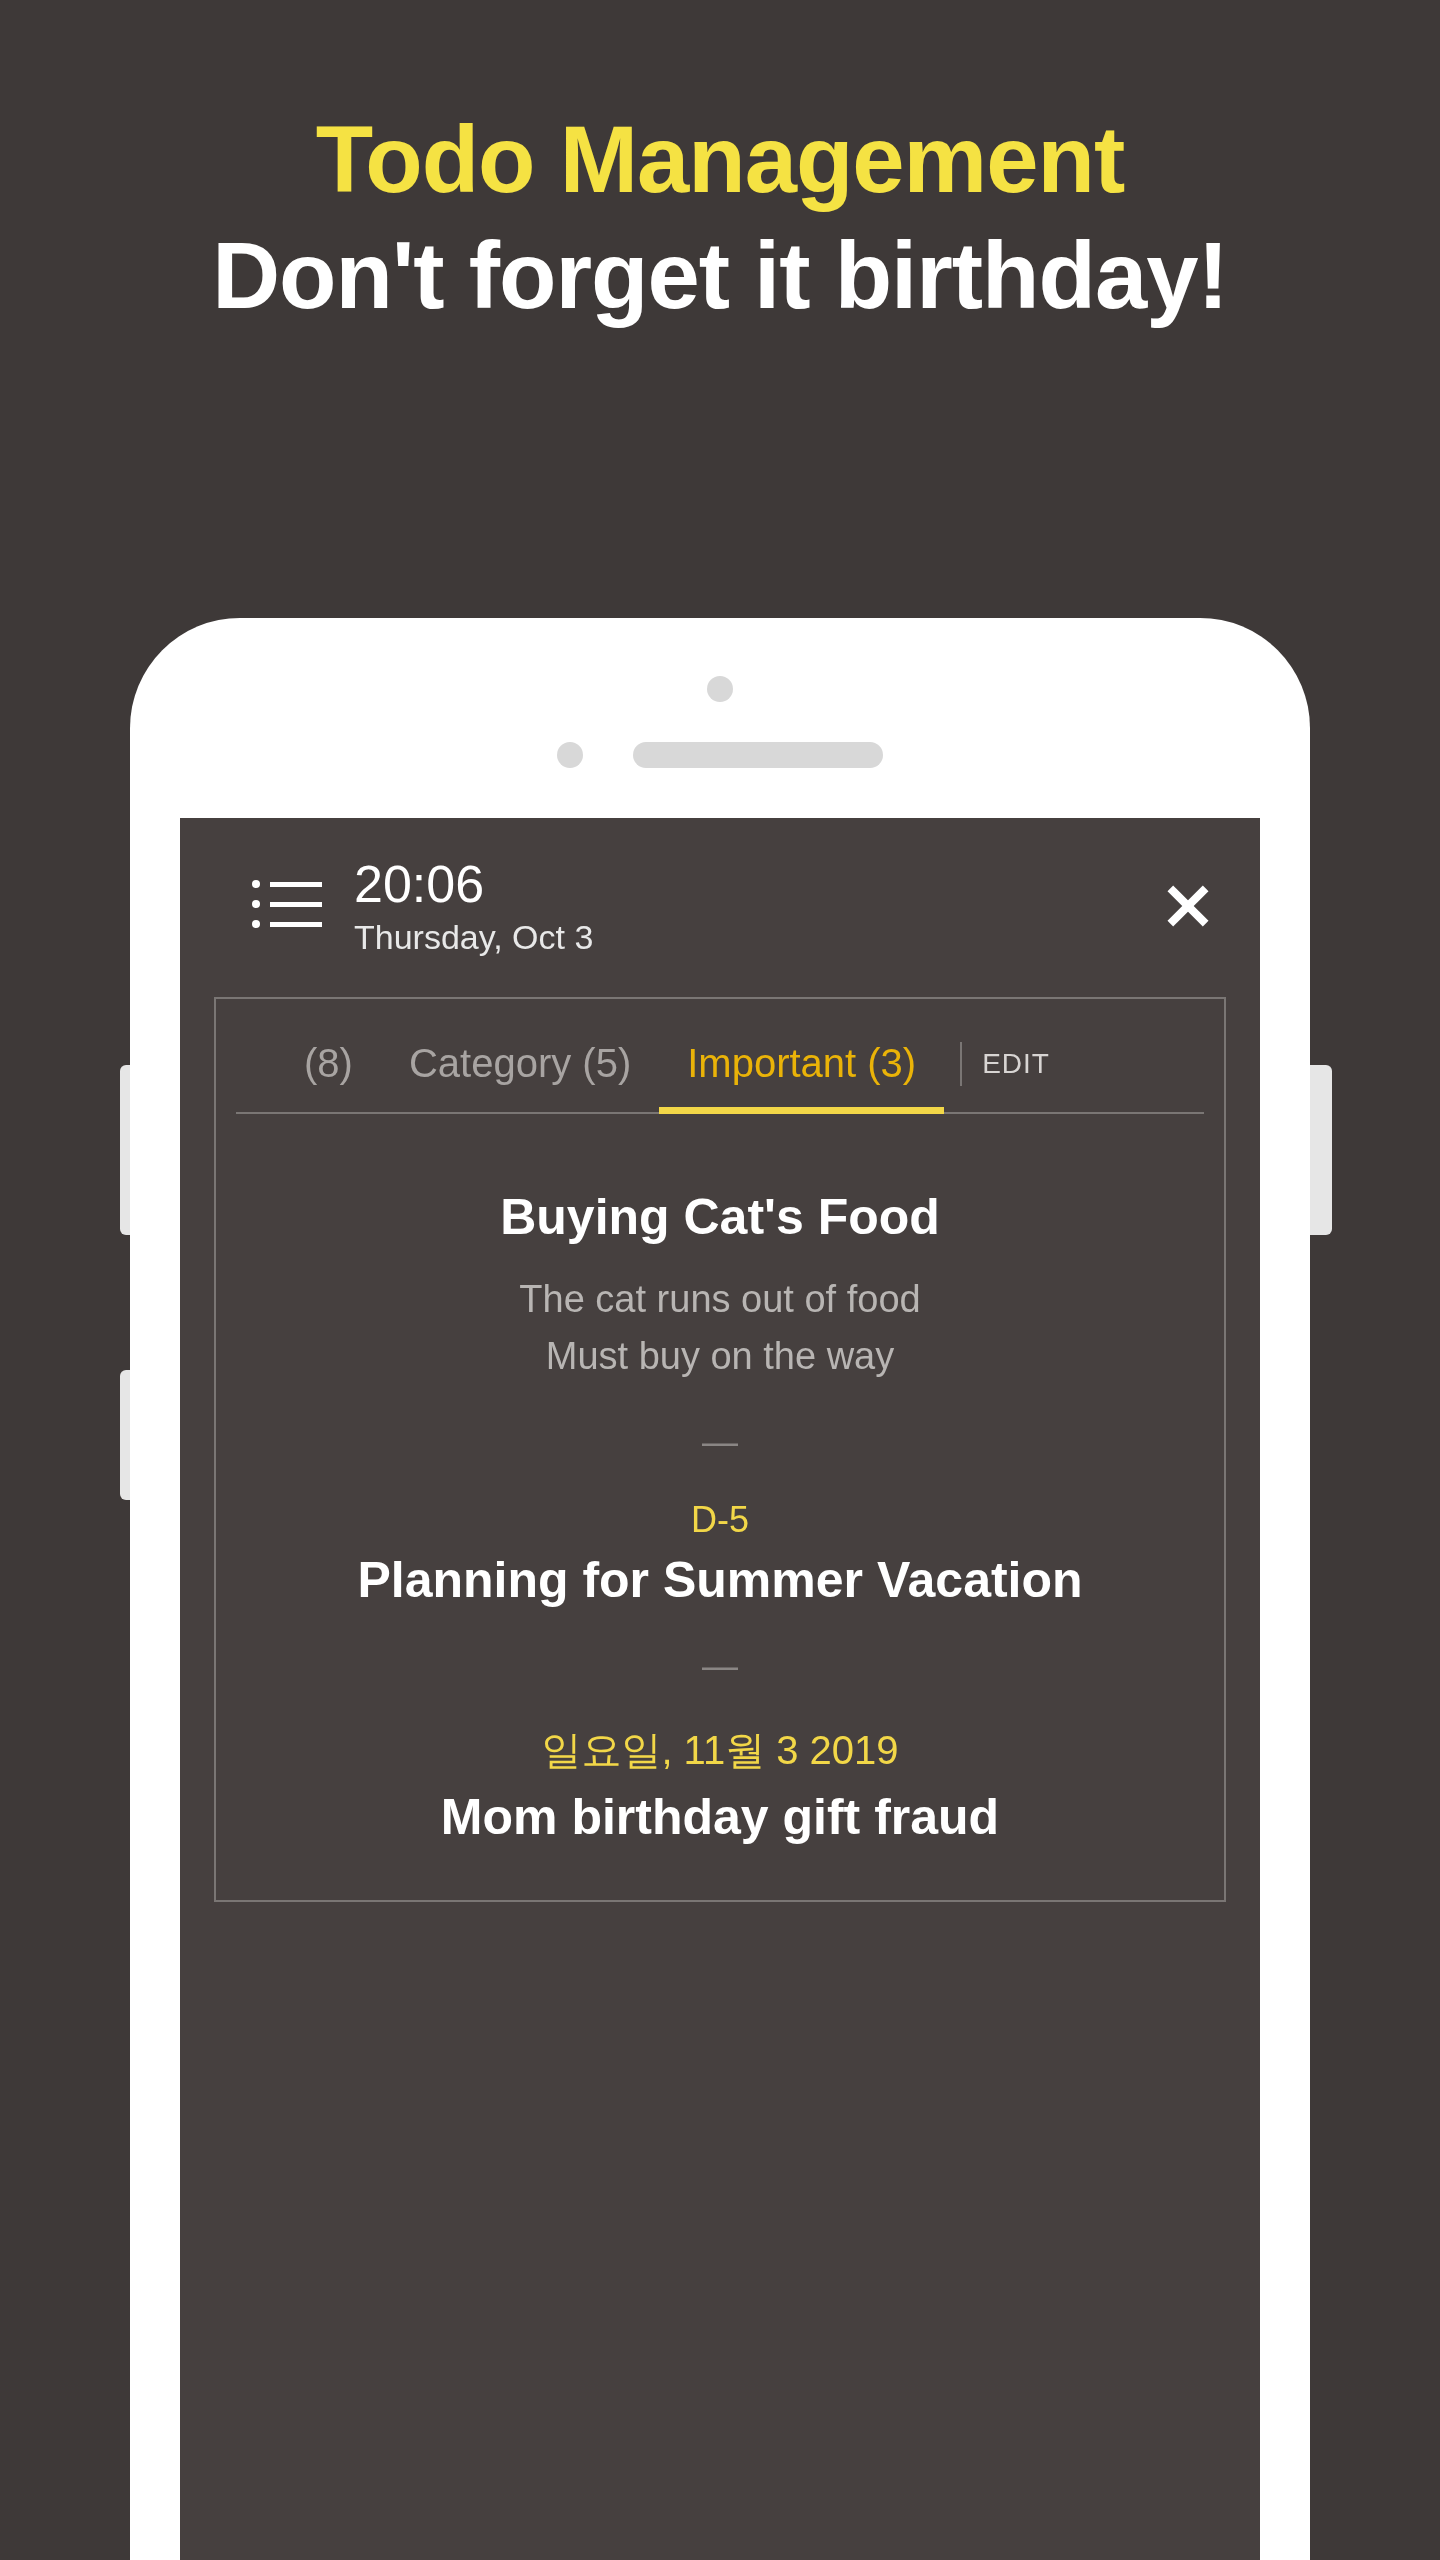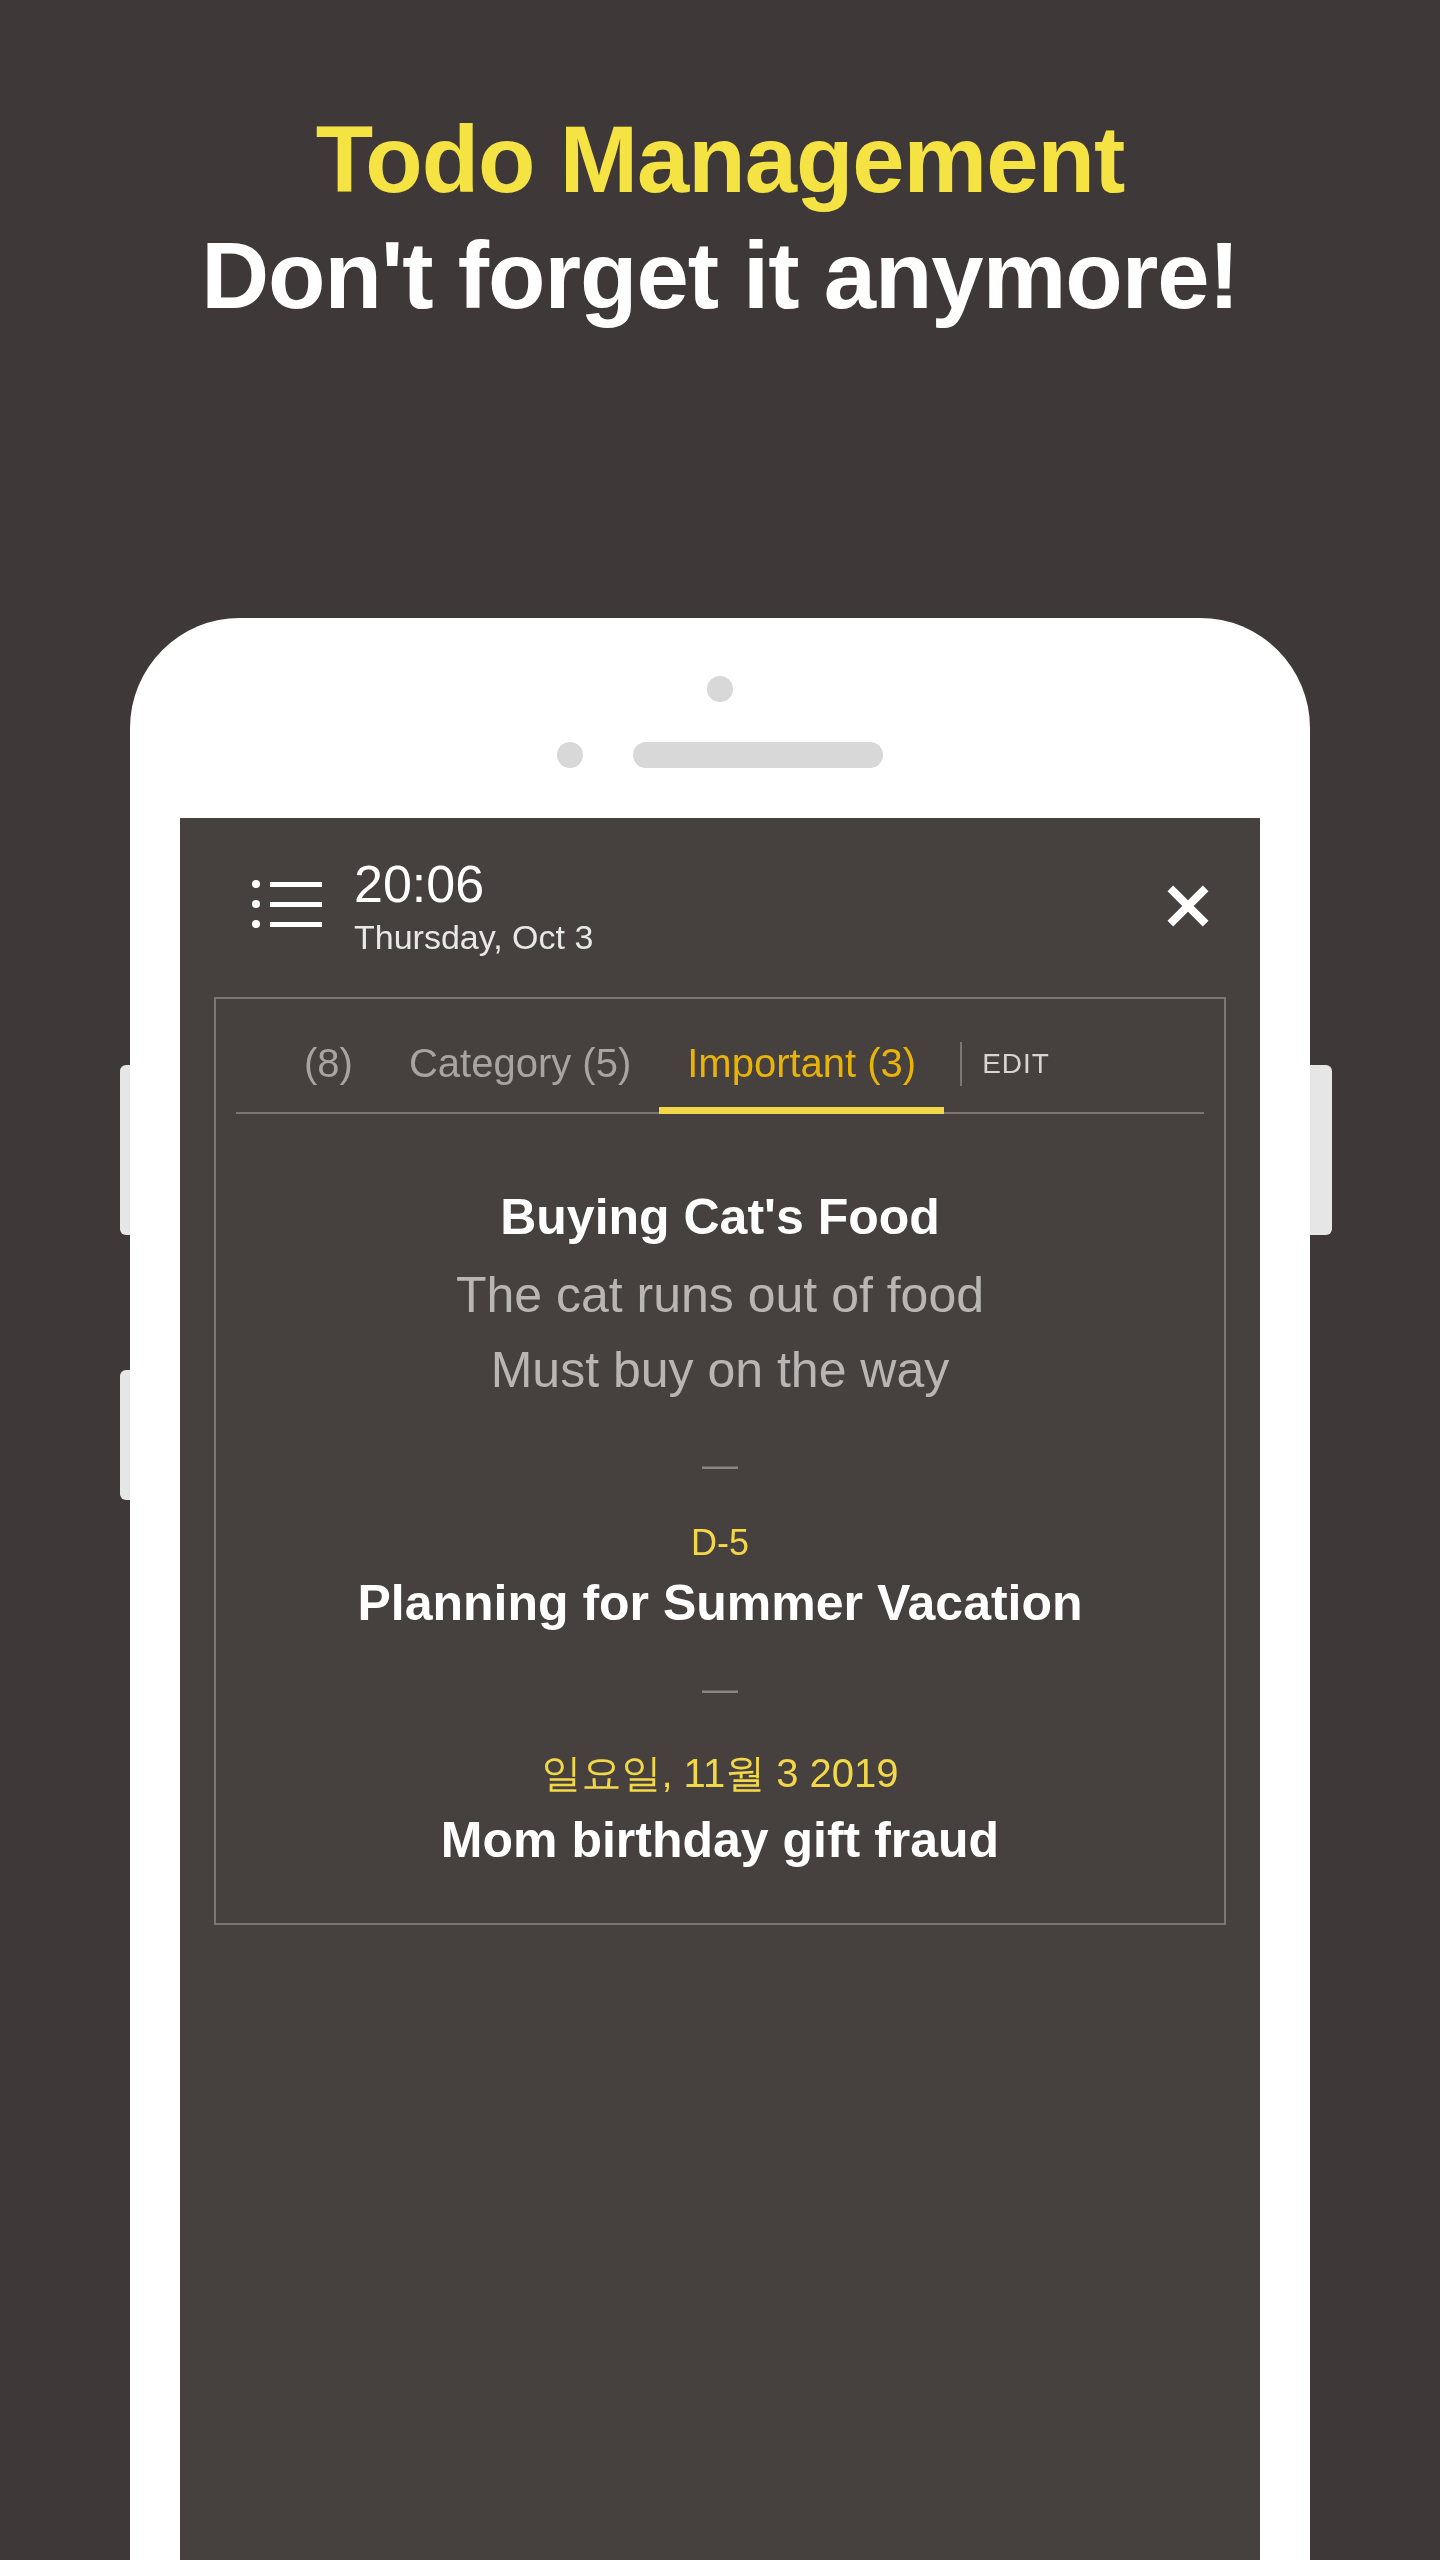--- a/index.html
+++ b/index.html
@@ -192,22 +192,22 @@
     text-align: center;
   }
   .todo-item { padding: 14px 0; }
   .todo-title {
     color: #ffffff;
     font-size: 50px;
     font-weight: 700;
   }
   .todo-desc {
     color: #b8b5b3;
-    font-size: 50px;
-    margin-top: 12px;
+    font-size: 38px;
+    margin-top: 25px;
     line-height: 1.5;
   }
   .todo-badge {
     color: #f2d748;
     font-size: 36px;
     margin-bottom: 10px;
   }
   .todo-date {
     color: #f2d748;
     font-size: 40px;
@@ -235,21 +235,21 @@
     height: 170px;
     background: #e6e6e6;
     border-radius: 0 6px 6px 0;
   }
 </style>
 </head>
 <body>
 
 <div class="marketing-header">
   <div class="marketing-title">Todo Management</div>
-  <div class="marketing-subtitle">Don't forget it anymore!</div>
+  <div class="marketing-subtitle">Don't forget it birthday!</div>
 </div>
 
 <div class="bg-tab-left"></div>
 <div class="bg-tab-left2"></div>
 <div class="bg-tab-right"></div>
 
 <div class="phone-frame">
   <div class="phone-notch-area">
     <div class="phone-camera"></div>
     <div class="phone-speaker-row">

